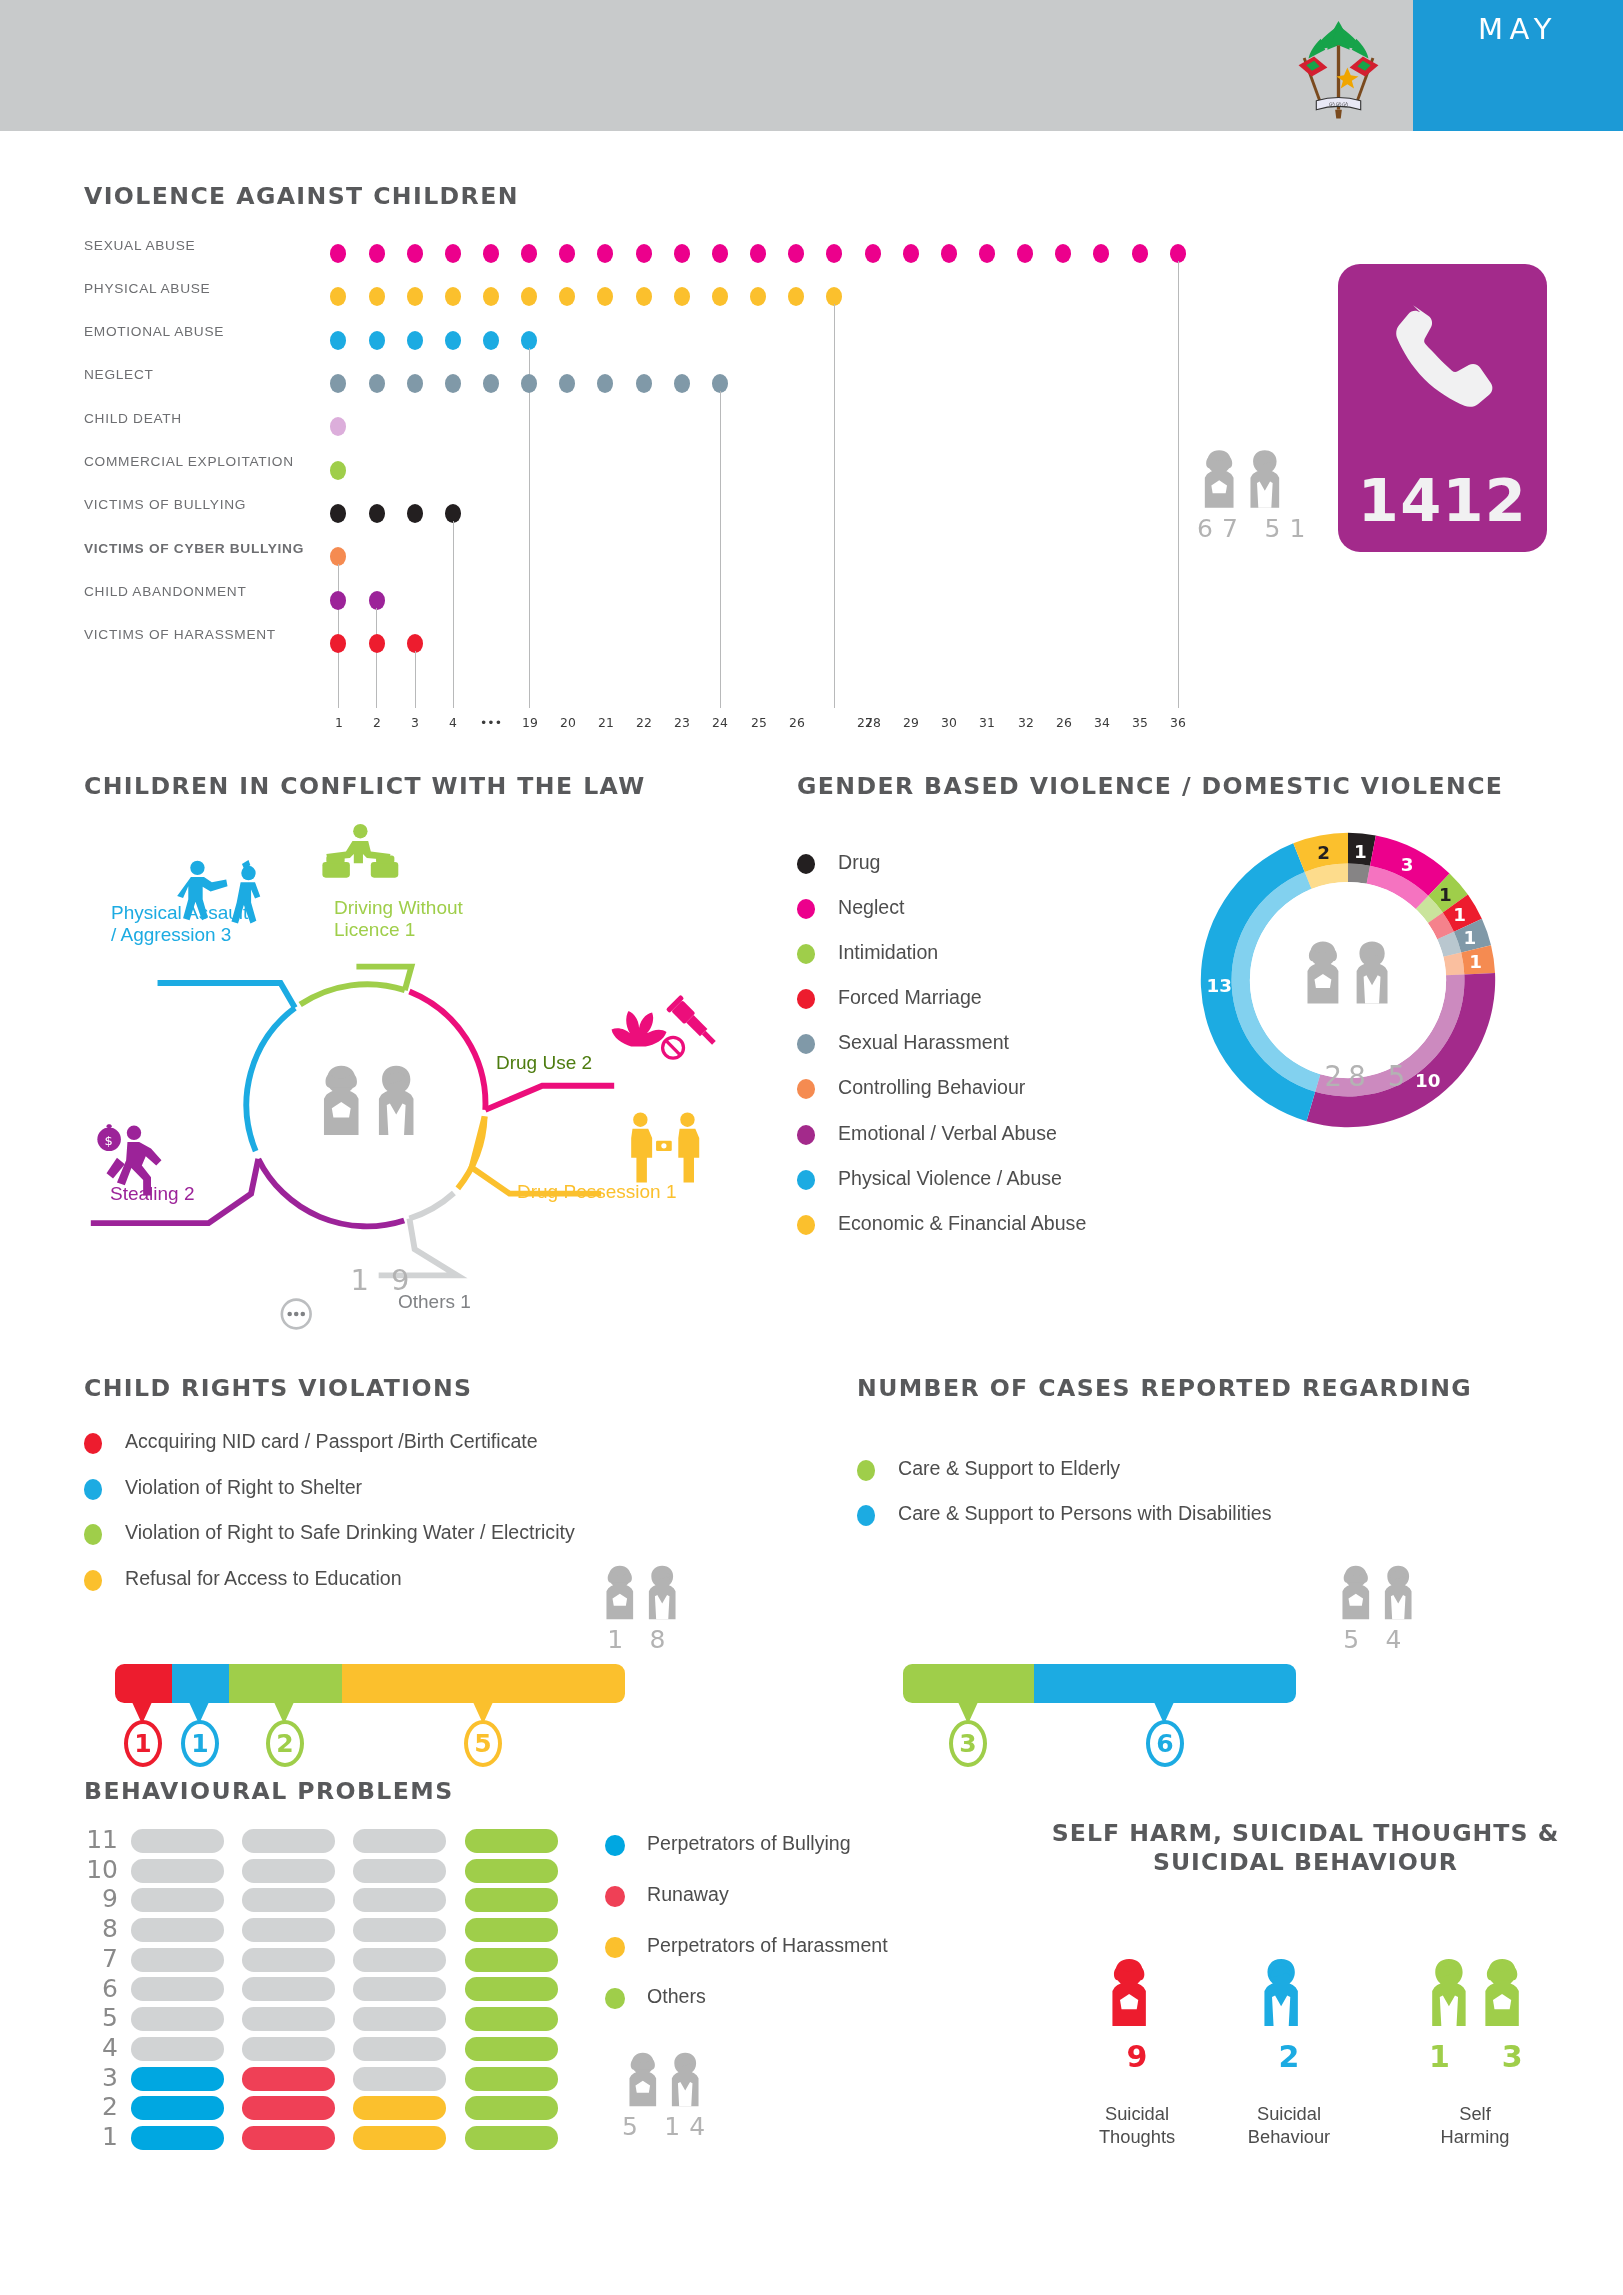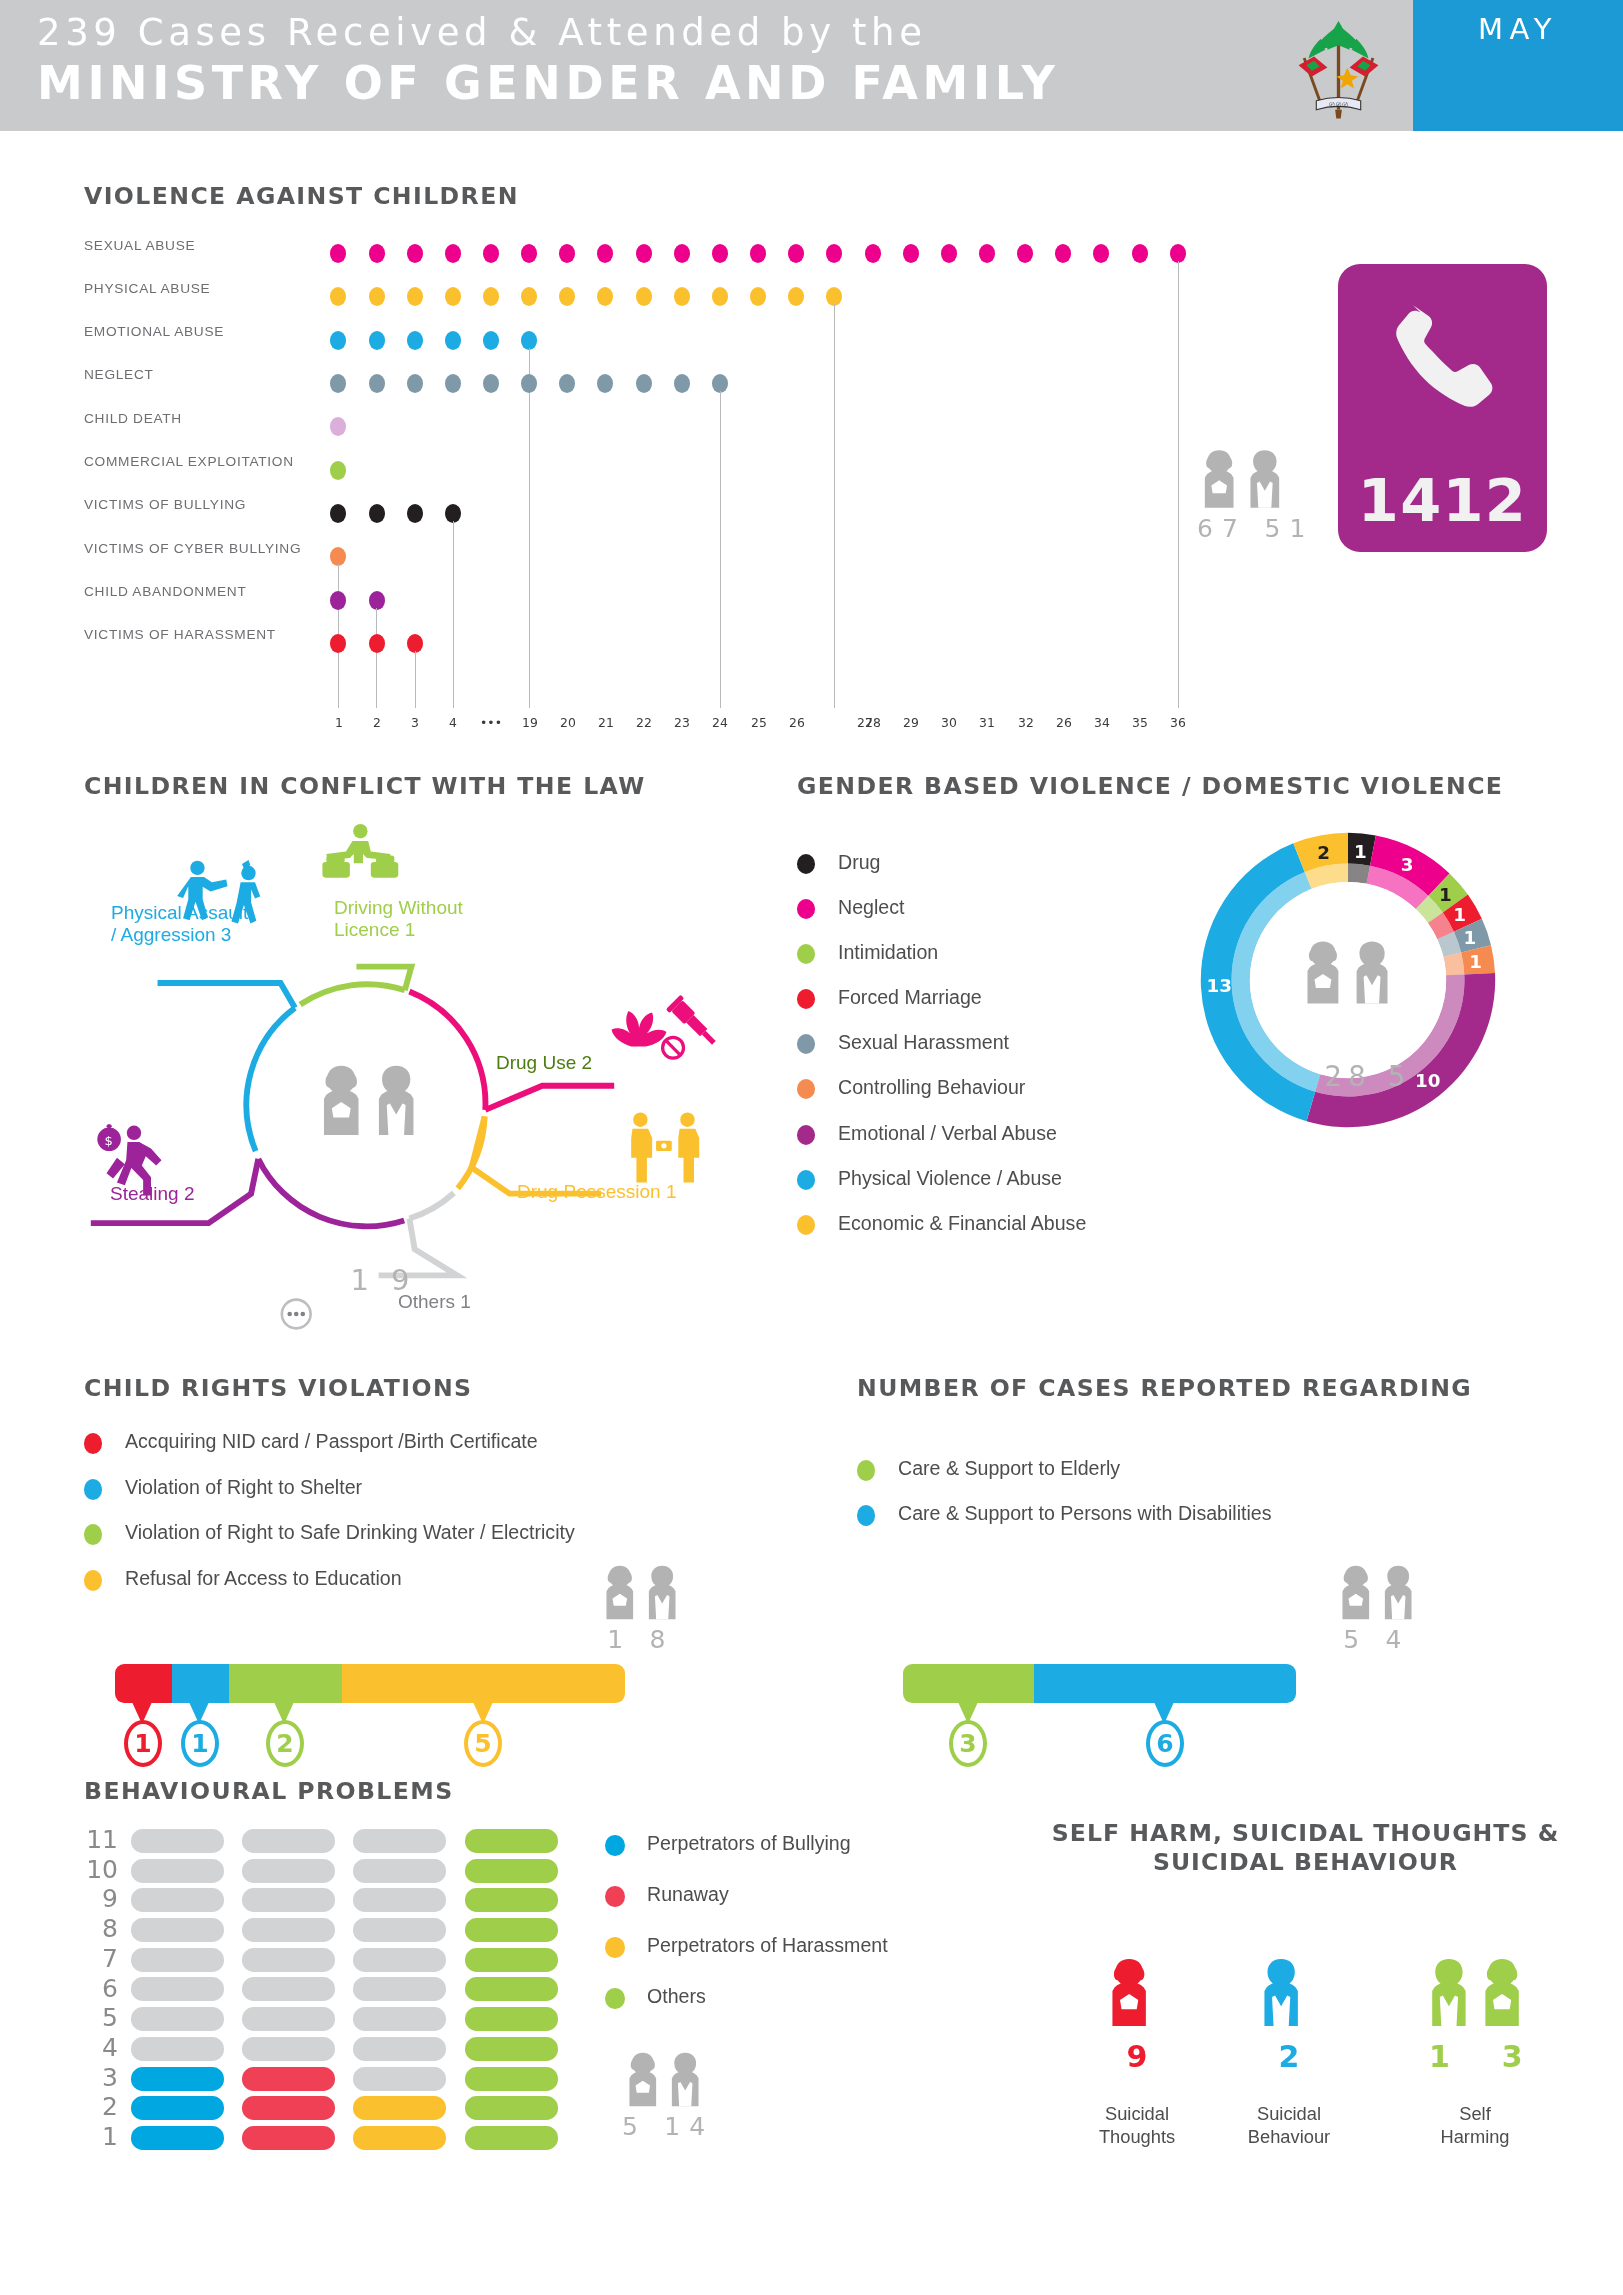--- a/index.html
+++ b/index.html
@@ -106,24 +106,20 @@
 
   
   #sh-title { position:absolute; left:1047px; top:1819px; width:517px; text-align:center;
      font-size:23.6px; font-weight:bold; letter-spacing:1px; color:#58595b; line-height:1.25;
      font-family:"DejaVu Sans", sans-serif; }
 </style>
 </head>
 <body>
 
 <div id="header">
-  <div id="header-title-wrap">
-    <div id="header-line1">239 Cases Received &amp; Attended by the</div>
-    <div id="header-line2">MINISTRY OF GENDER AND FAMILY</div>
-  </div>
   <svg id="crest" viewBox="0 0 100 100">
     <g>
       <path d="M50 8 C44 18 40 26 40 34 L50 30 L60 34 C60 26 56 18 50 8Z" fill="#16a34a"></path>
       <path d="M50 12 C40 20 32 26 28 34 L42 32 Z" fill="#16a34a"></path>
       <path d="M50 12 C60 20 68 26 72 34 L58 32 Z" fill="#16a34a"></path>
       <path d="M34 24 C28 30 24 36 23 42 L38 34 Z" fill="#16a34a"></path>
       <path d="M66 24 C72 30 76 36 77 42 L62 34 Z" fill="#16a34a"></path>
       <rect x="48.5" y="30" width="3" height="58" fill="#7a4a1e"></rect>
       <rect x="26" y="40" width="2.6" height="48" fill="#7a4a1e" transform="rotate(-20 27 64)"></rect>
       <rect x="71.5" y="40" width="2.6" height="48" fill="#7a4a1e" transform="rotate(20 73 64)"></rect>
@@ -210,21 +206,21 @@
     <div class="vac-rowlabel" style="top: 411px;">CHILD DEATH</div>
     <div class="vac-dot" style="left: 330px; top: 417px; background: rgb(220, 174, 219);"></div>
     <div class="vac-rowlabel" style="top: 454px;">COMMERCIAL EXPLOITATION</div>
     <div class="vac-dot" style="left: 330px; top: 461px; background: rgb(159, 206, 74);"></div>
     <div class="vac-rowlabel" style="top: 497px;">VICTIMS OF BULLYING</div>
     <div class="vac-dot" style="left: 330px; top: 504px; background: rgb(35, 31, 32);"></div>
     <div class="vac-dot" style="left: 369px; top: 504px; background: rgb(35, 31, 32);"></div>
     <div class="vac-dot" style="left: 407px; top: 504px; background: rgb(35, 31, 32);"></div>
     <div class="vac-dot" style="left: 445px; top: 504px; background: rgb(35, 31, 32);"></div>
     <div class="vac-stem" style="left: 453px; top: 521px; height: 187px;"></div>
-    <div class="vac-rowlabel" style="top: 541px;">VICTIMS OF CYBER BULLYING</div>
+    <div class="vac-rowlabel" style="top: 541px; font-weight: bold;">VICTIMS OF CYBER BULLYING</div>
     <div class="vac-dot" style="left: 330px; top: 547px; background: rgb(245, 139, 81);"></div>
     <div class="vac-stem" style="left: 338px; top: 564px; height: 144px;"></div>
     <div class="vac-rowlabel" style="top: 584px;">CHILD ABANDONMENT</div>
     <div class="vac-dot" style="left: 330px; top: 591px; background: rgb(156, 35, 153);"></div>
     <div class="vac-dot" style="left: 369px; top: 591px; background: rgb(156, 35, 153);"></div>
     <div class="vac-stem" style="left: 376px; top: 608px; height: 100px;"></div>
     <div class="vac-rowlabel" style="top: 627px;">VICTIMS OF HARASSMENT</div>
     <div class="vac-dot" style="left: 330px; top: 634px; background: rgb(237, 28, 46);"></div>
     <div class="vac-dot" style="left: 369px; top: 634px; background: rgb(237, 28, 46);"></div>
     <div class="vac-dot" style="left: 407px; top: 634px; background: rgb(237, 28, 46);"></div>

